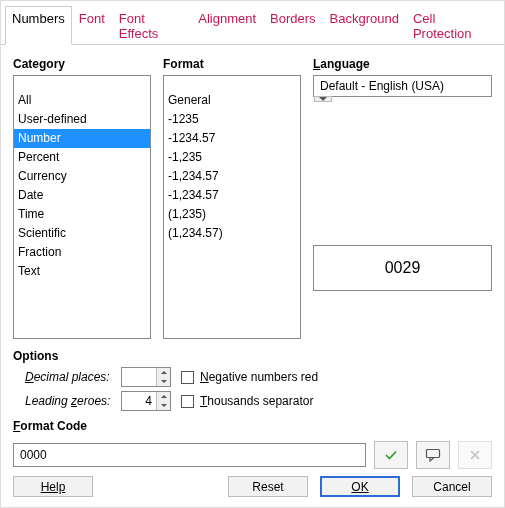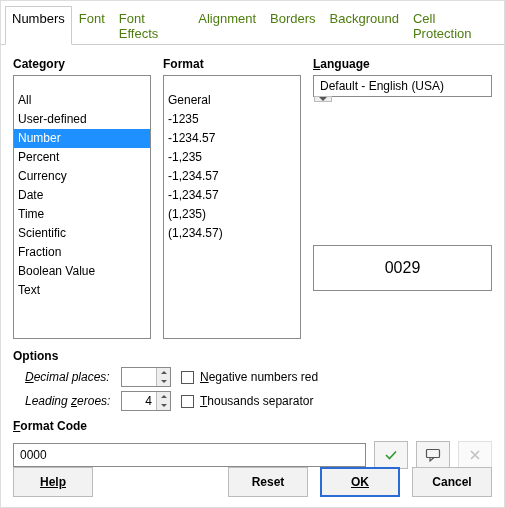--- a/index.html
+++ b/index.html
@@ -22,21 +22,21 @@
   }
   .tabstrip {
     display: flex;
     gap: 0;
     padding: 4px 4px 0 4px;
     border-bottom: 1px solid #ccc;
     font-size: 13px;
   }
   .tab {
     padding: 4px 6px;
-    color: #4d7c0f;
+    color: #be185d;
     cursor: default;
     border: 1px solid transparent;
     border-bottom: none;
     position: relative;
     top: 1px;
   }
   .tab.active {
     color: #000;
     border-color: #ccc;
     background: #fff;
@@ -200,29 +200,28 @@
     position: absolute;
     bottom: 10px;
     left: 0;
     right: 0;
     padding: 0 12px;
     display: flex;
     gap: 12px;
   }
   .btn {
     width: 80px;
-    height: 30px;
+    height: 21px;
     border: 1px solid #bcbcbc;
     background: #f2f2f2;
     display: flex;
     align-items: center;
     justify-content: center;
     cursor: default;
     font-size: 12px;
-    font-weight: bold;
   }
   .btn.primary {
     border: 2px solid #2a6bd6;
   }
   .spacer { flex: 1; }
   .u { text-decoration: underline; }
   svg { display: block; }
 </style>
 </head>
 <body>
@@ -247,21 +246,20 @@
         <div class="listbox">
           <div class="listitem"><span>All</span></div>
           <div class="listitem"><span>User-defined</span></div>
           <div class="listitem selected"><span>Number</span></div>
           <div class="listitem"><span>Percent</span></div>
           <div class="listitem"><span>Currency</span></div>
           <div class="listitem"><span>Date</span></div>
           <div class="listitem"><span>Time</span></div>
           <div class="listitem"><span>Scientific</span></div>
           <div class="listitem"><span>Fraction</span></div>
-          <div class="listitem"><span>Boolean Value</span></div>
           <div class="listitem"><span>Text</span></div>
         </div>
       </div>
 
       <div class="col-fmt">
         <div class="section-label">Format</div>
         <div class="listbox">
           <div class="listitem"><span>General</span></div>
           <div class="listitem"><span>-1235</span></div>
           <div class="listitem"><span>-1234.57</span></div>

